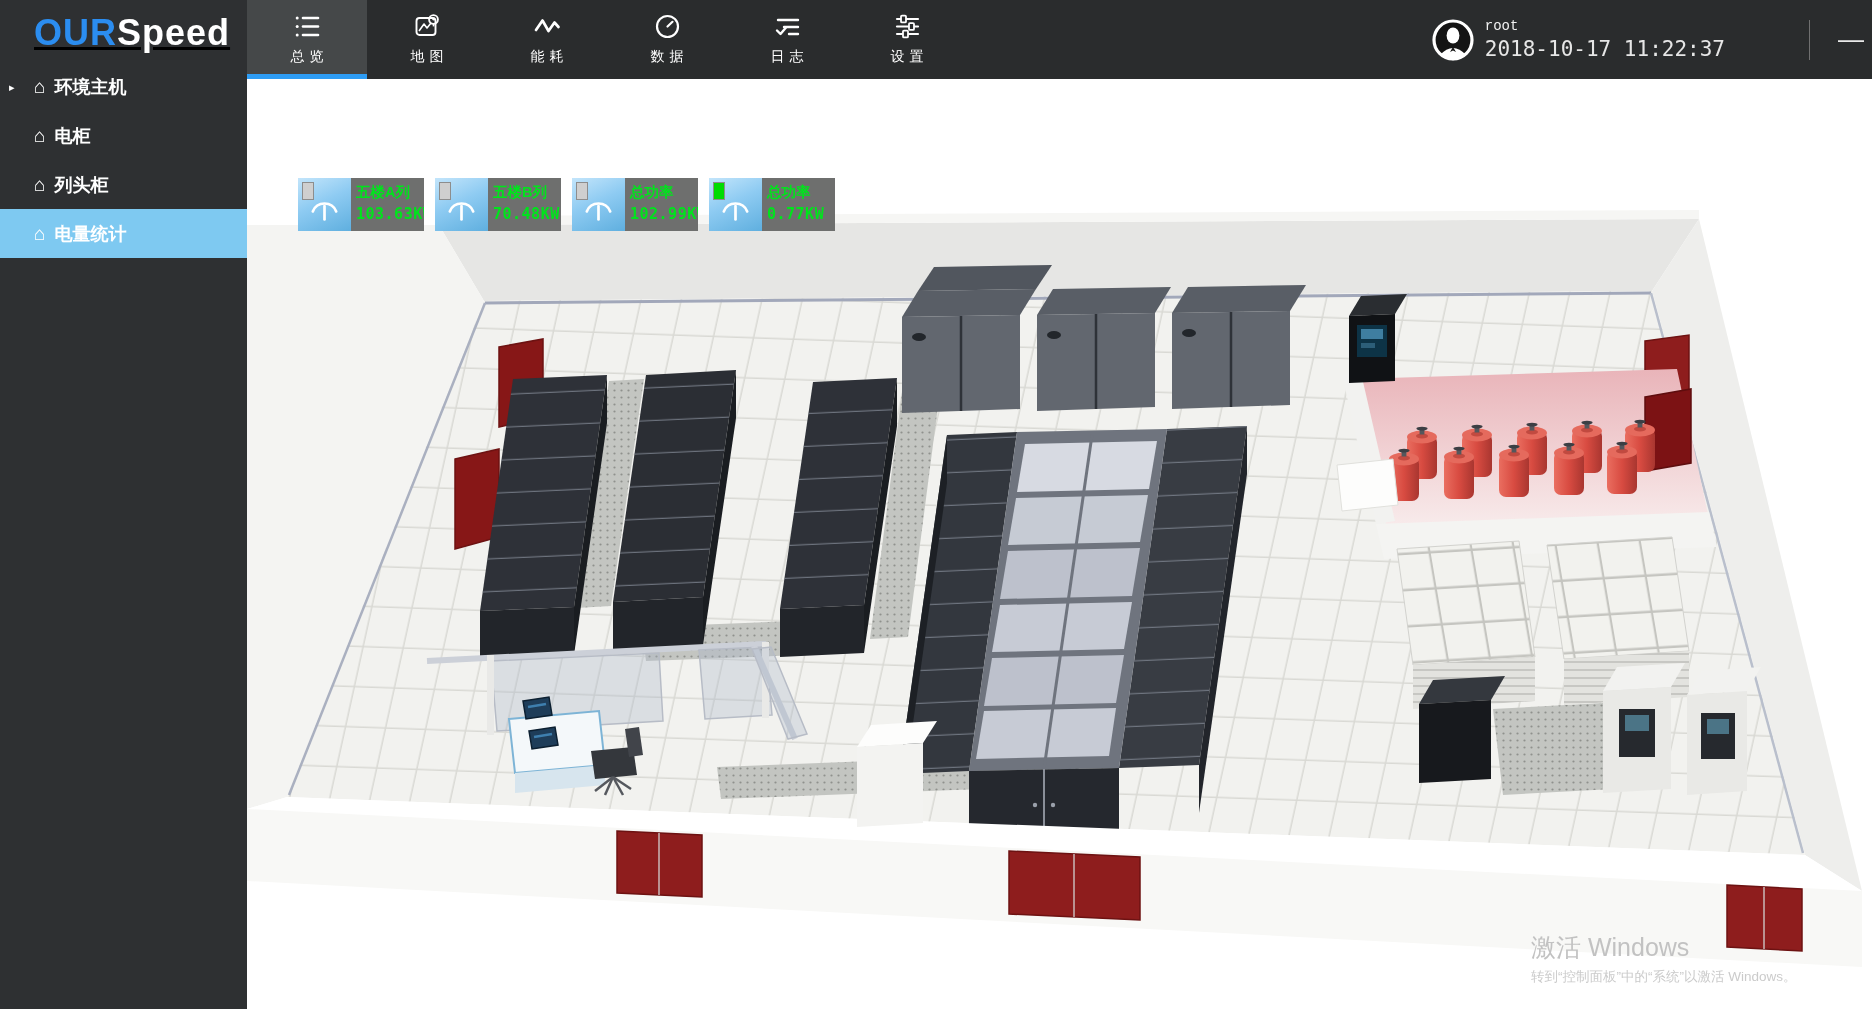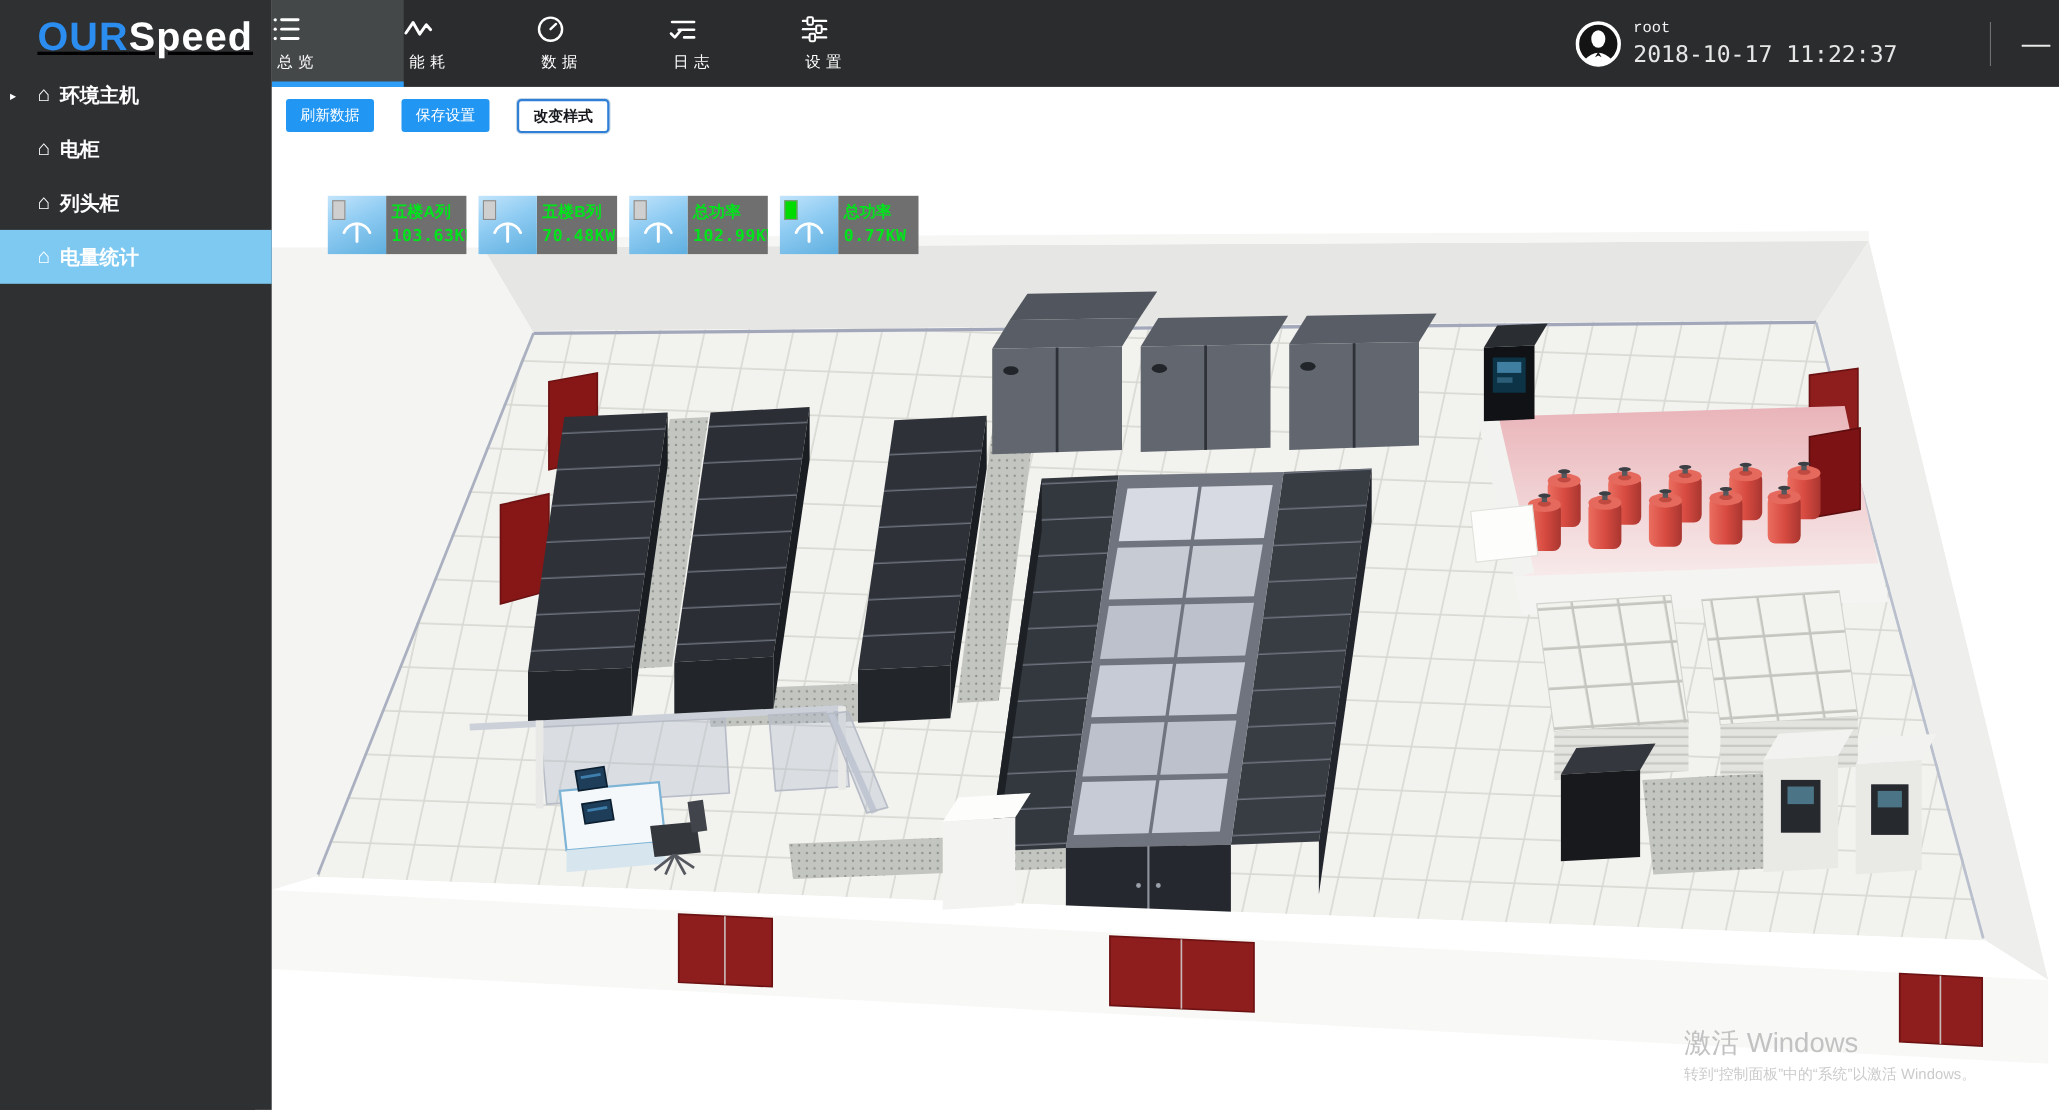--- a/index.html
+++ b/index.html
@@ -14,21 +14,21 @@
   .side-section { color:#ffffff; font-size:14px; font-weight:bold; padding:24px 0 6px 14px; }
   .side-item { position:relative; height:49px; display:flex; align-items:center; gap:9px;
                color:#fff; font-size:18px; font-weight:bold; padding-left:34px; cursor:pointer; }
   .side-item .arrow { position:absolute; left:9px; top:50%; transform:translateY(-50%); font-size:11px; color:#fff; }
   .side-item .home-glyph { font-size:19px; font-weight:normal; }
   .side-item.active { background:#7ec9f1; }
 
   
   .topbar { position:absolute; left:247px; top:0; right:0; height:79px; background:#2a2c2d;
             display:flex; align-items:stretch; z-index:4; }
-  .tab { width:120px; display:flex; flex-direction:column; align-items:flex-start; justify-content:center;
+  .tab { width:120px; display:flex; flex-direction:column; align-items:center; justify-content:center;
          gap:8px; cursor:pointer; }
   .tab svg { width:27px; height:27px; display:block; }
   .tab-label { color:#fff; font-size:14px; letter-spacing:5px; padding-left:5px; white-space:nowrap; }
   .tab.active { background:#454849; box-shadow: inset 0 -5px 0 #2e9df5; }
   .user { margin-left:auto; display:flex; align-items:center; }
   .avatar { width:42px; height:42px; margin-right:11px; cursor:pointer; }
   .user-texts { display:flex; flex-direction:column; gap:3px; }
   .user-name { color:#f2f2f2; font-size:14px; font-family:Liberation Mono, monospace; }
   .user-time { color:#e6e6e6; font-size:21px; font-family:"DejaVu Sans Mono", monospace; }
   .win-divider { width:1px; height:40px; background:#707070; margin:auto 20px auto 84px; }
@@ -103,20 +103,32 @@
             <line x1="9" y1="5" x2="24" y2="5"></line>
           <circle cx="3.2" cy="13.5" r="1.5" stroke="none"></circle>
             <line x1="9" y1="13.5" x2="24" y2="13.5"></line>
           <circle cx="3.2" cy="22" r="1.5" stroke="none"></circle>
             <line x1="9" y1="22" x2="24" y2="22"></line>
         </g>
       </svg>
       <span class="tab-label">总览</span>
     </div>
 
+    <div class="tab">
+      <svg viewBox="0 0 27 27">
+        <g stroke="#fff" fill="none" stroke-width="1.9" stroke-linejoin="round">
+          <rect x="2.5" y="5" width="19" height="17" rx="3"></rect>
+          <path d="M5,18 L10,11 L13,15 L17,10" stroke-width="1.6"></path>
+          <circle cx="19.5" cy="6.5" r="4.4"></circle>
+          <circle cx="19.5" cy="6" r="1.4" fill="#fff" stroke="none"></circle>
+          <path d="M19.5,10.9 L19.5,13.4" stroke-width="1.6"></path>
+        </g>
+      </svg>
+      <span class="tab-label">地图</span>
+    </div>
 
     <div class="tab">
       <svg viewBox="0 0 27 27">
         <polyline points="2,17 8.5,7.5 14.5,18 20.5,9.5 24.5,14" fill="none" stroke="#fff" stroke-width="2.7" stroke-linecap="round" stroke-linejoin="round"></polyline>
       </svg>
       <span class="tab-label">能耗</span>
     </div>
 
     <div class="tab">
       <svg viewBox="0 0 27 27">
@@ -169,25 +181,20 @@
         <span class="user-name">root</span>
         <span class="user-time">2018-10-17 11:22:37</span>
       </div>
       <div class="win-divider"></div>
       <div class="win-min">—</div>
     </div>
   </div>
 
   <div class="content">
 
-    <div class="toolbar">
-      <button class="btn">刷新数据</button>
-      <button class="btn">保存设置</button>
-      <button class="btn btn-outline">改变样式</button>
-    </div>
 
     <div class="kpi-row">
       <div class="kpi">
         <div class="kpi-icon">
           <span class="kpi-ind" style="background: rgb(207, 207, 207);"></span>
           <svg width="37" height="36" viewBox="0 0 40 40">
               <path d="M7,26 A14,14 0 0 1 33,26" fill="none" stroke="#fff" stroke-width="3" stroke-linecap="round"></path>
               <line x1="20" y1="20" x2="20" y2="35" stroke="#fff" stroke-width="3" stroke-linecap="round"></line>
             </svg>
         </div>

